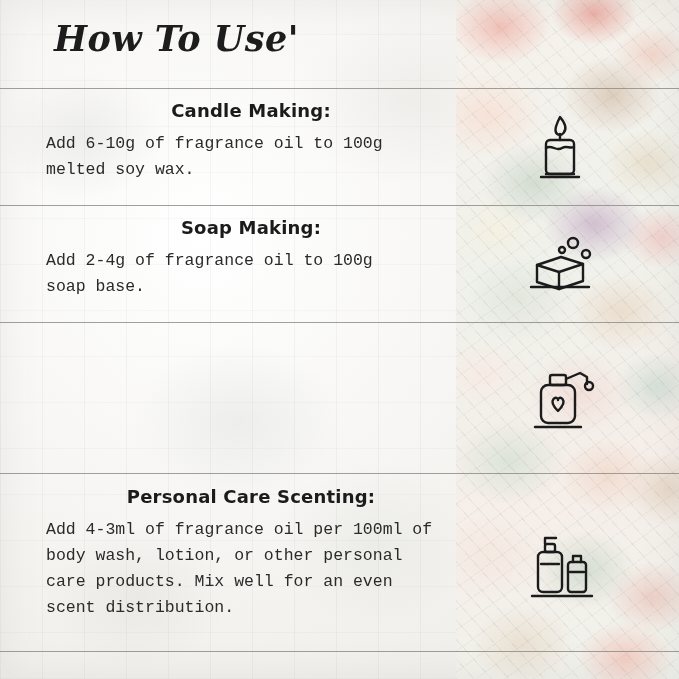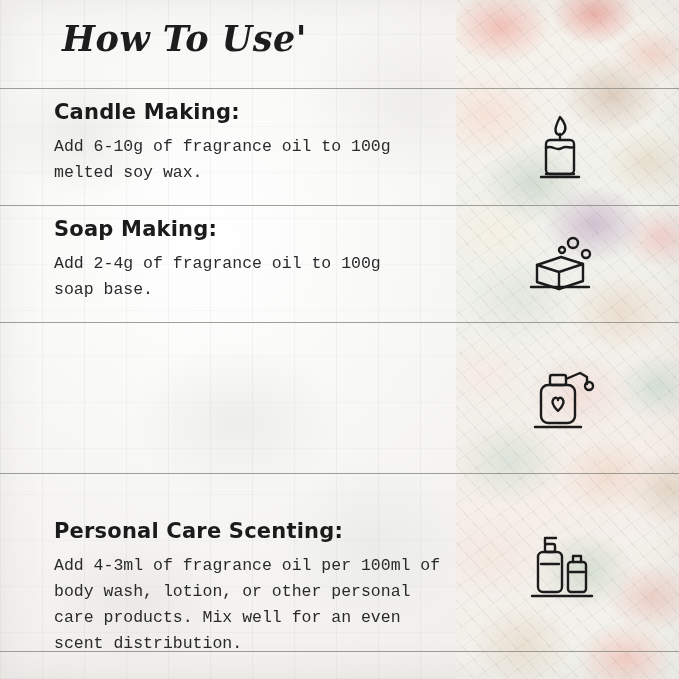--- a/index.html
+++ b/index.html
@@ -88,21 +88,21 @@
   .floral-strip .fl-veil {
     position: absolute;
     inset: 0;
     background: rgba(255,255,255,0.12);
   }
 
   
   .content {
     position: absolute;
     top: 0;
-    left: 16px;
+    left: 8px;
     width: 456px;
     height: 679px;
   }
 
   
   .title-block {
     position: absolute;
     top: 0;
     left: 0;
     width: 456px;
@@ -137,40 +137,41 @@
   .rule.r5 { top: 651px; }
 
   
   .section {
     position: absolute;
     left: 38px;
     width: 410px;
   }
   .section .sec-title {
     font-family: "DejaVu Sans", sans-serif;
-    font-size: 21px;
+    font-size: 18px;
     font-weight: 700;
     color: #1b1b1b;
     letter-spacing: 0.2px;
     margin: 0 0 10px 0;
     white-space: nowrap;
+    text-align: center;
   }
   .section .sec-body {
     font-family: Liberation Mono, monospace;
     font-size: 16.5px;
     line-height: 1.58;
     color: #2a2a2a;
     margin: 0;
     white-space: pre-line;
   }
 
   .section.s1 { top: 100px; }
   .section.s2 { top: 217px; }
   .section.s3 { top: 334px; }
-  .section.s4 { top: 486px; margin-top: 33px; }
+  .section.s4 { top: 486px; }
 
   
   .icon-badge {
     position: absolute;
     left: 512px;
     width: 96px;
     height: 96px;
     display: flex;
     align-items: center;
     justify-content: center;

